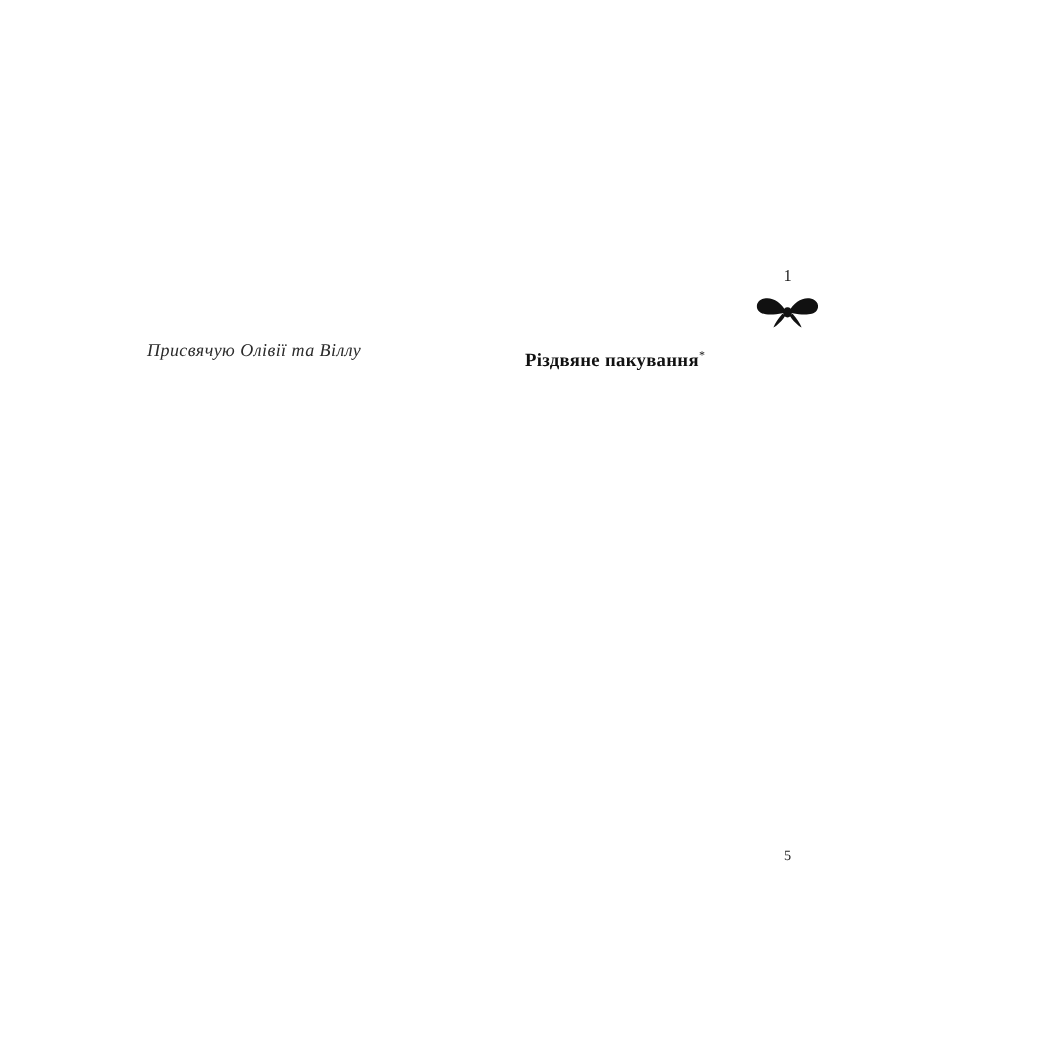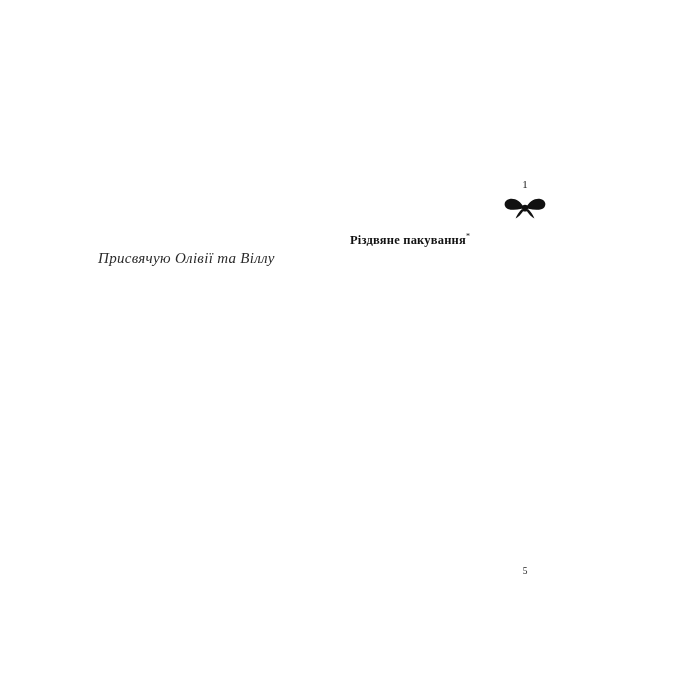--- a/index.html
+++ b/index.html
@@ -25,25 +25,25 @@
   .verso {
     position: absolute;
     left: 0;
     top: 0;
     width: 350px;
     height: 700px;
   }
   .dedication {
     position: absolute;
     left: 98px;
-    top: 248px;
+    top: 225px;
     width: 200px;
     font-family: "Liberation Serif", serif;
     font-style: italic;
-    font-size: 15px;
+    font-size: 12px;
     letter-spacing: 0.3px;
     color: #2b2b2b;
     text-align: left;
     line-height: 1.4;
   }
 
   
   .recto {
     position: absolute;
     left: 350px;

